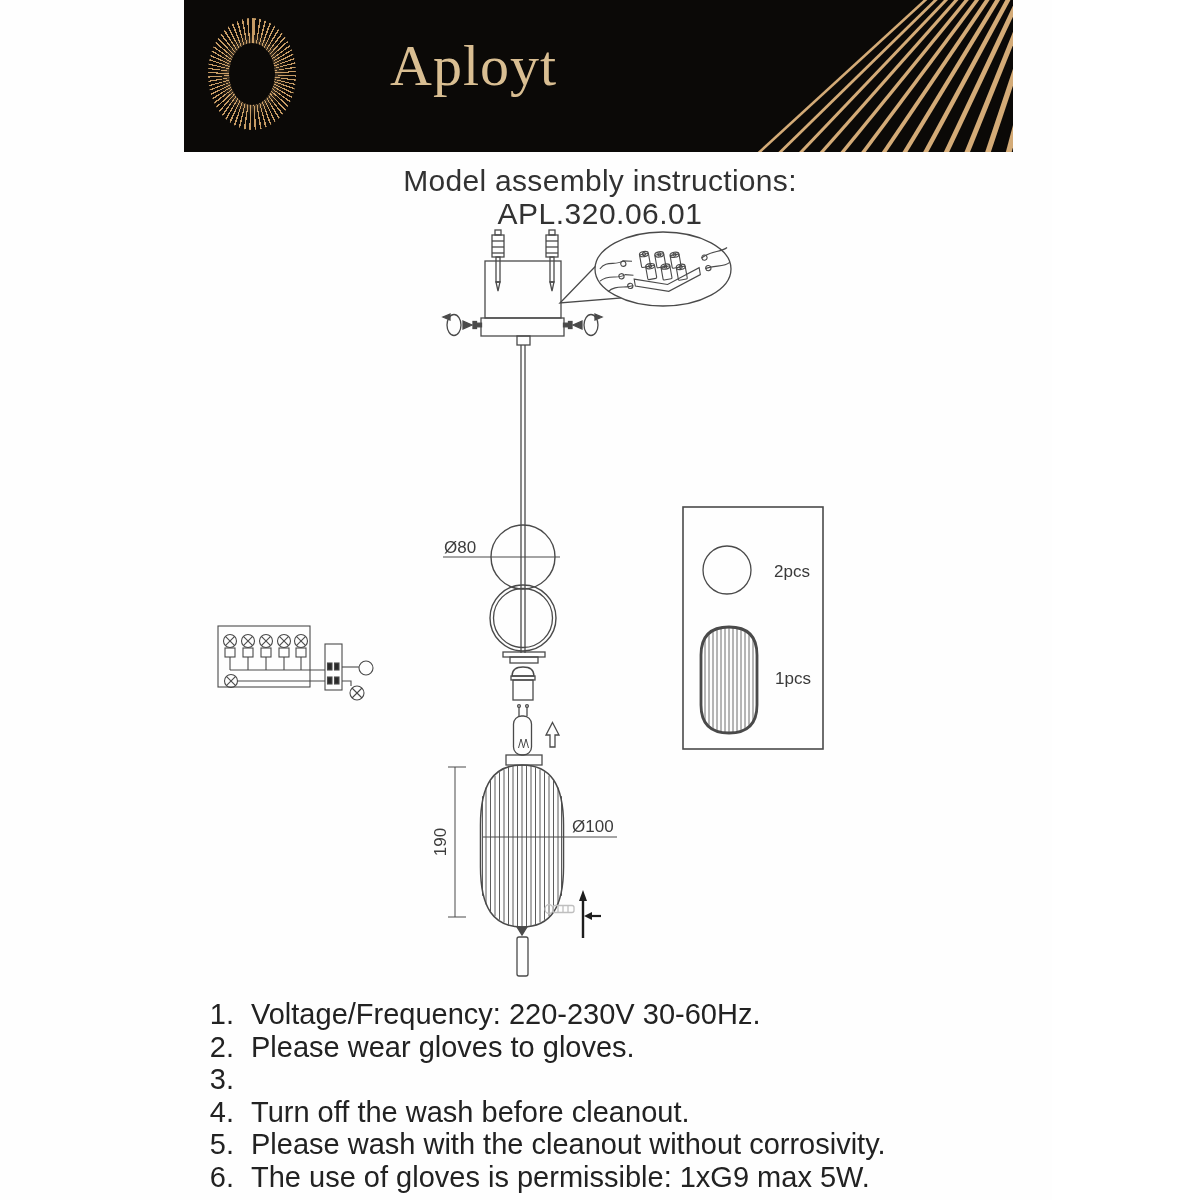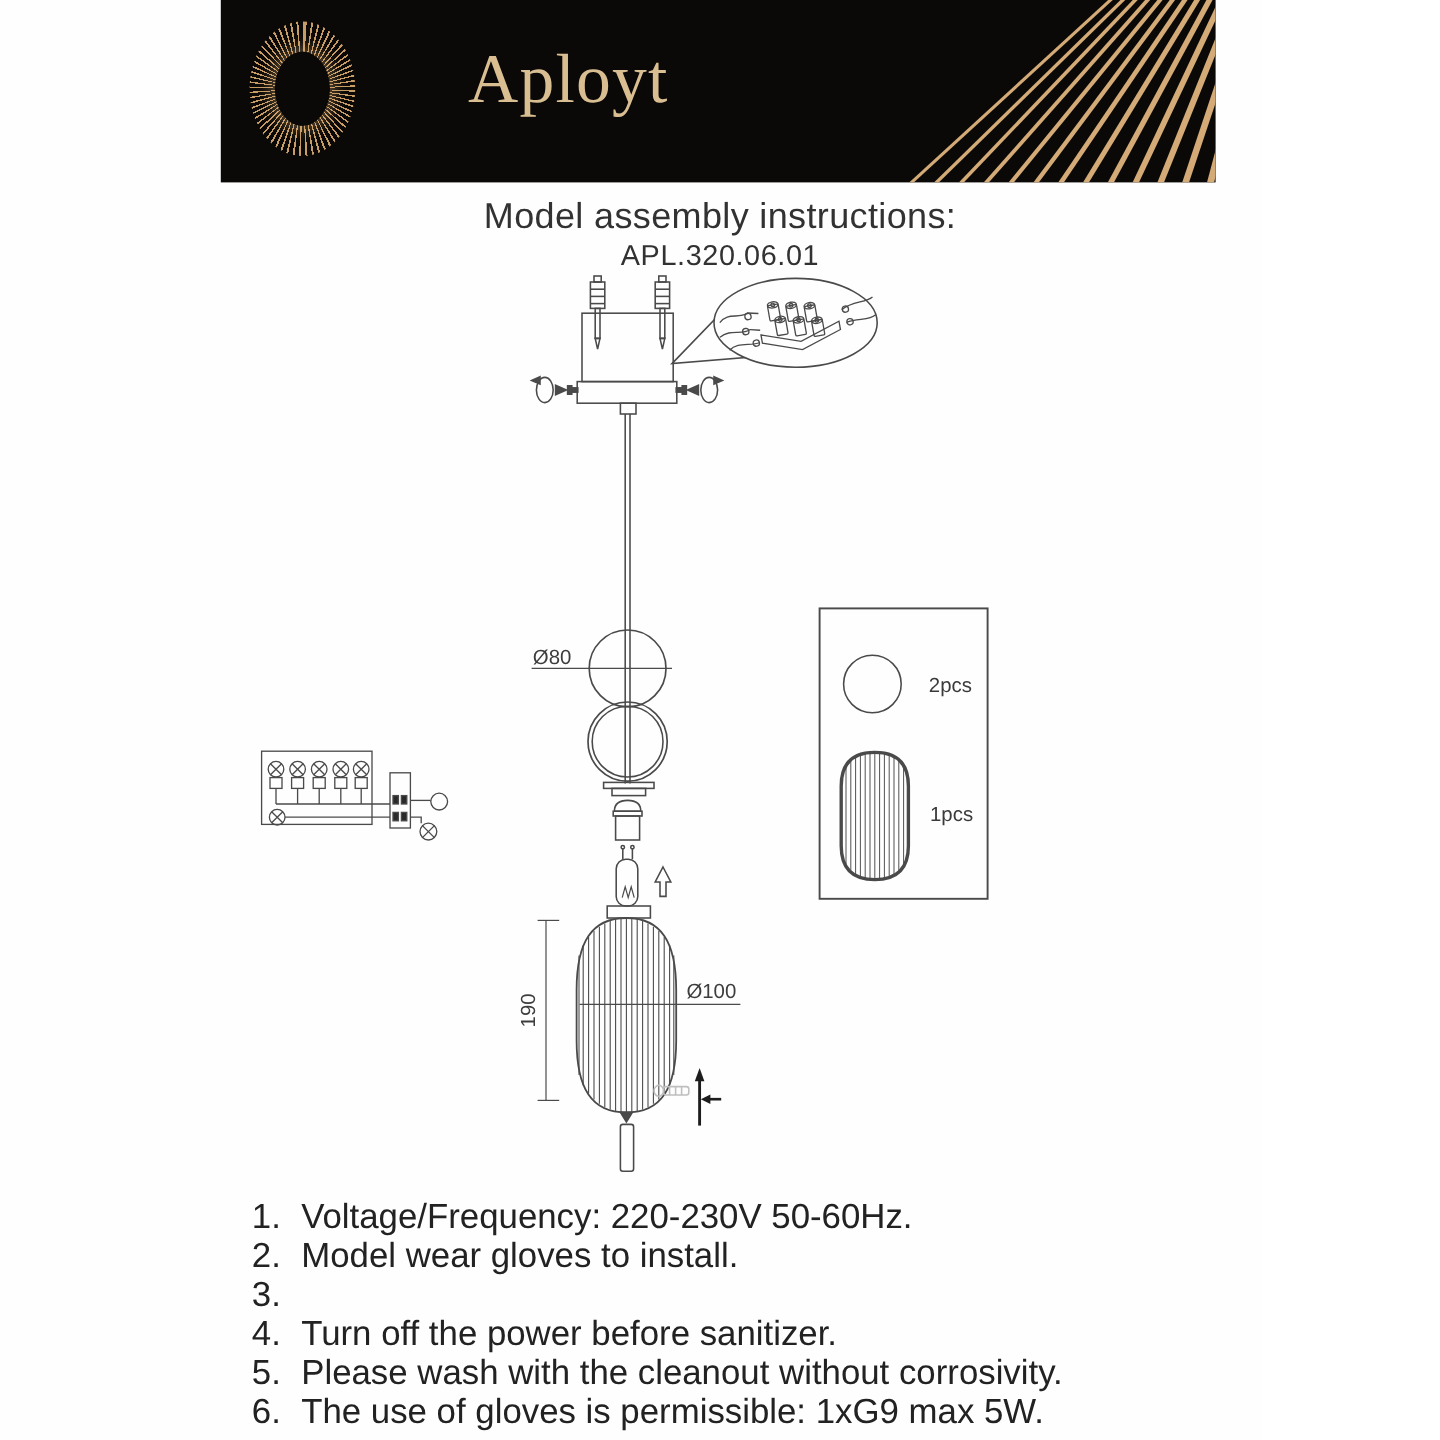--- a/index.html
+++ b/index.html
@@ -13,21 +13,21 @@
   .burst::before{content:"";position:absolute;left:50%;top:50%;width:46px;height:62px;
          transform:translate(-50%,-50%);background:#0b0907;border-radius:50%;
          box-shadow:0 0 12px 3px rgba(226,182,124,.45);}
   .logo-text{position:absolute;left:206px;top:36px;font-family:"Liberation Serif",serif;
          font-size:58px;font-weight:400;letter-spacing:1px;color:#d9be92;line-height:60px;}
   .rays{position:absolute;right:0;top:0;width:829px;height:152px;}
 
   
   .title{position:absolute;left:0;top:164px;width:1200px;text-align:center;color:#323232;}
   .title .t1{font-size:30px;line-height:33px;letter-spacing:.3px;}
-  .title .t2{font-size:24px;line-height:33px;letter-spacing:.5px;}
+  .title .t2{font-size:30px;line-height:33px;letter-spacing:.5px;}
 
   
   .drawing{position:absolute;left:0;top:0;width:1200px;height:1200px;}
   text.dim{font-family:"Liberation Sans",sans-serif;font-size:17px;fill:#3d3d3d;}
   text.qty{font-family:"Liberation Sans",sans-serif;font-size:17px;fill:#3a3a3a;}
 
   
   .instructions{position:absolute;left:196px;top:998px;}
   .inst-row{display:flex;font-size:29px;line-height:32.5px;color:#222;}
   .inst-row .num{width:38px;text-align:right;margin-right:17px;flex:none;}
@@ -279,32 +279,32 @@
         </g>
       </g>
       <text class="qty" x="774" y="577" stroke="none" fill="#3a3a3a">2pcs</text>
       <text class="qty" x="775" y="684" stroke="none" fill="#3a3a3a">1pcs</text>
     </g>
   </svg>
 
   <div class="instructions">
     <div class="inst-row">
       <span class="num">1.</span>
-      <span class="txt">Voltage/Frequency: 220-230V 50-60Hz.</span>
+      <span class="txt">Voltage/Frequency: 220-230V 30-60Hz.</span>
     </div>
     <div class="inst-row">
       <span class="num">2.</span>
-      <span class="txt">Model wear gloves to install.</span>
+      <span class="txt">Please wear gloves to gloves.</span>
     </div>
     <div class="inst-row">
       <span class="num">3.</span>
     </div>
     <div class="inst-row">
       <span class="num">4.</span>
-      <span class="txt">Turn off the power before sanitizer.</span>
+      <span class="txt">Turn off the wash before cleanout.</span>
     </div>
     <div class="inst-row">
       <span class="num">5.</span>
       <span class="txt">Please wash with the cleanout without corrosivity.</span>
     </div>
     <div class="inst-row">
       <span class="num">6.</span>
       <span class="txt">The use of gloves is permissible: 1xG9 max 5W.</span>
     </div>
   </div>

